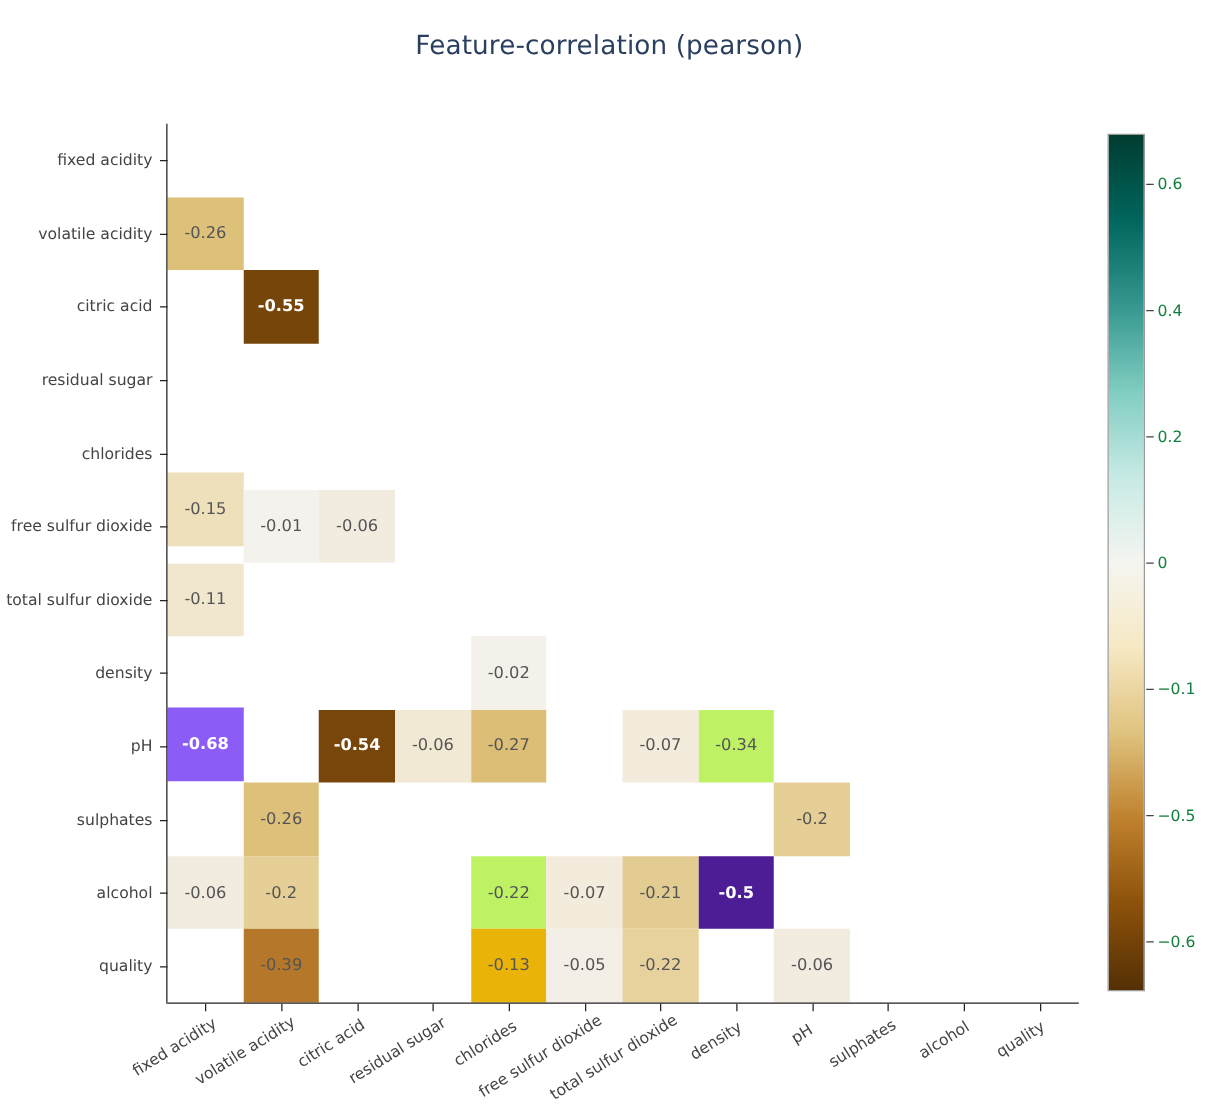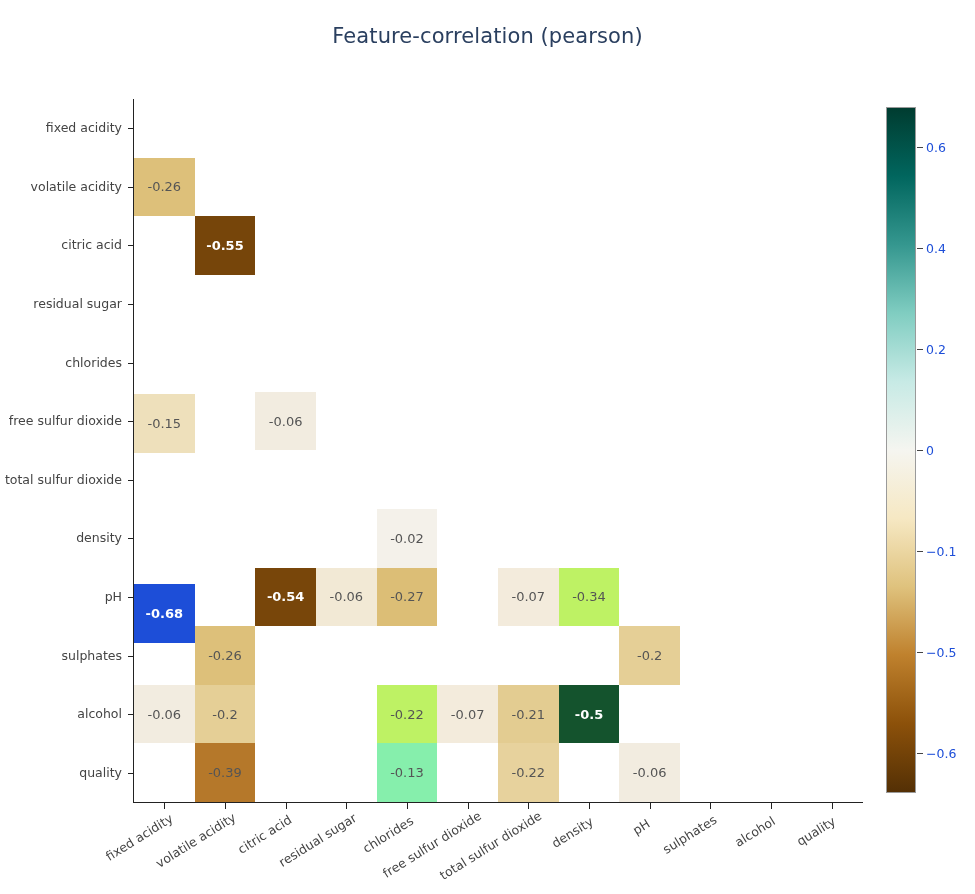--- a/index.html
+++ b/index.html
@@ -118,49 +118,55 @@
     position: absolute;
     left: 917px;
     width: 6px;
     height: 1px;
     background: #444444;
   }
   .cb-lab {
     position: absolute;
     left: 926px;
     font-size: 12.5px;
-    color: #1d4ed8;
+    color: #15803d;
     white-space: nowrap;
     transform: translateY(-50%);
   }
 </style>
 </head>
 <body>
 
 <div id="figure">
 
   <div id="title">Feature-correlation (pearson)</div>
 
   <div id="plot">
       <div class="cell" style="left: 0px; top: 58.5833px; width: 60.6667px; height: 58.5833px; background: rgb(221, 192, 122);">
         <span class="cell-label dark-txt">-0.26</span>
       </div>
       <div class="cell" style="left: 60.6667px; top: 117.167px; width: 60.6667px; height: 58.5833px; background: rgb(118, 69, 10);">
         <span class="cell-label light-txt">-0.55</span>
       </div>
-      <div class="cell" style="left: 0px; top: 295px; width: 60.6667px; height: 58.5833px; background: rgb(238, 224, 187);">
+      <div class="cell" style="left: 0px; top: 279px; width: 60.6667px; height: 58.5833px; background: rgb(238, 224, 187);">
         <span class="cell-label dark-txt">-0.15</span>
       </div>
+      <div class="cell" style="left: 60.6667px; top: 292.917px; width: 60.6667px; height: 58.5833px; background: rgb(244, 242, 237);">
+        <span class="cell-label dark-txt">-0.01</span>
+      </div>
       <div class="cell" style="left: 121.333px; top: 292.917px; width: 60.6667px; height: 58.5833px; background: rgb(242, 236, 224);">
         <span class="cell-label dark-txt">-0.06</span>
+      </div>
+      <div class="cell" style="left: 0px; top: 351.5px; width: 60.6667px; height: 58.5833px; background: rgb(241, 231, 207);">
+        <span class="cell-label dark-txt">-0.11</span>
       </div>
       <div class="cell" style="left: 242.667px; top: 410.083px; width: 60.6667px; height: 58.5833px; background: rgb(244, 241, 234);">
         <span class="cell-label dark-txt">-0.02</span>
       </div>
-      <div class="cell" style="left: 0px; top: 485px; width: 60.6667px; height: 58.5833px; background: #1d4ed8;">
+      <div class="cell" style="left: 0px; top: 467px; width: 60.6667px; height: 58.5833px; background: #8b5cf6;">
         <span class="cell-label light-txt">-0.68</span>
       </div>
       <div class="cell" style="left: 121.333px; top: 468.667px; width: 60.6667px; height: 58.5833px; background: rgb(120, 70, 10);">
         <span class="cell-label light-txt">-0.54</span>
       </div>
       <div class="cell" style="left: 182px; top: 468.667px; width: 60.6667px; height: 58.5833px; background: rgb(242, 233, 213);">
         <span class="cell-label dark-txt">-0.06</span>
       </div>
       <div class="cell" style="left: 242.667px; top: 468.667px; width: 60.6667px; height: 58.5833px; background: rgb(220, 190, 118);">
         <span class="cell-label dark-txt">-0.27</span>
@@ -185,28 +191,31 @@
       </div>
       <div class="cell" style="left: 242.667px; top: 585.833px; width: 60.6667px; height: 58.5833px; background: #bef264;">
         <span class="cell-label dark-txt">-0.22</span>
       </div>
       <div class="cell" style="left: 303.333px; top: 585.833px; width: 60.6667px; height: 58.5833px; background: rgb(243, 235, 220);">
         <span class="cell-label dark-txt">-0.07</span>
       </div>
       <div class="cell" style="left: 364px; top: 585.833px; width: 60.6667px; height: 58.5833px; background: rgb(227, 204, 145);">
         <span class="cell-label dark-txt">-0.21</span>
       </div>
-      <div class="cell" style="left: 424.667px; top: 585.833px; width: 60.6667px; height: 58.5833px; background: #14532d;">
+      <div class="cell" style="left: 424.667px; top: 585.833px; width: 60.6667px; height: 58.5833px; background: #4c1d95;">
         <span class="cell-label light-txt">-0.5</span>
       </div>
       <div class="cell" style="left: 60.6667px; top: 644.417px; width: 60.6667px; height: 58.5833px; background: rgb(181, 120, 42);">
         <span class="cell-label dark-txt">-0.39</span>
       </div>
-      <div class="cell" style="left: 242.667px; top: 644.417px; width: 60.6667px; height: 58.5833px; background: #86efac;">
+      <div class="cell" style="left: 242.667px; top: 644.417px; width: 60.6667px; height: 58.5833px; background: #eab308;">
         <span class="cell-label dark-txt">-0.13</span>
+      </div>
+      <div class="cell" style="left: 303.333px; top: 644.417px; width: 60.6667px; height: 58.5833px; background: rgb(243, 238, 230);">
+        <span class="cell-label dark-txt">-0.05</span>
       </div>
       <div class="cell" style="left: 364px; top: 644.417px; width: 60.6667px; height: 58.5833px; background: rgb(231, 210, 157);">
         <span class="cell-label dark-txt">-0.22</span>
       </div>
       <div class="cell" style="left: 485.333px; top: 644.417px; width: 60.6667px; height: 58.5833px; background: rgb(242, 236, 224);">
         <span class="cell-label dark-txt">-0.06</span>
       </div>
     </div>
   <div id="axis-left"></div>
   <div id="axis-bottom"></div>

